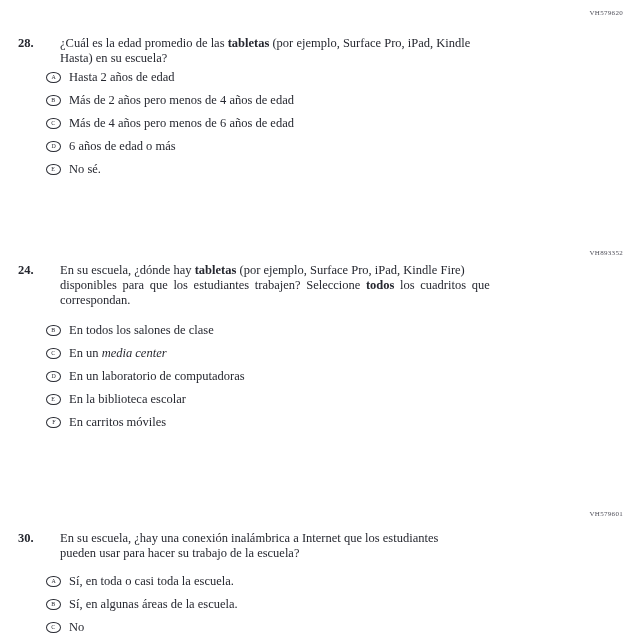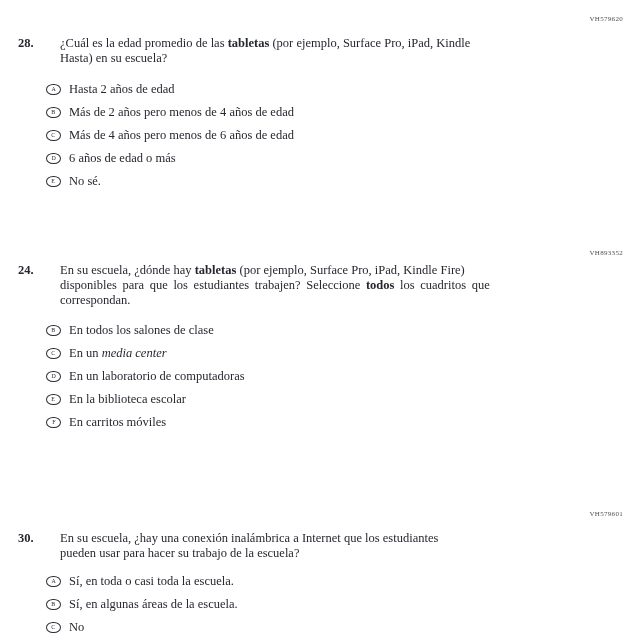--- a/index.html
+++ b/index.html
@@ -57,33 +57,33 @@
     line-height: 7px;
     transform: scale(0.85);
     color: #2b2d35;
   }
   .olabel { font-size: 12.5px; white-space: nowrap; }
   .olabel i { font-style: italic; }
 </style>
 </head>
 <body>
 
-<div class="item-code" style="top:15px">VH579620</div>
+<div class="item-code" style="top:9px">VH579620</div>
 <div class="item-code" style="top:249px">VH893352</div>
 <div class="item-code" style="top:510px">VH579601</div>
 
 <div class="question" style="top:36px">
   <div class="qrow">
     <div class="qnum">28.</div>
     <div class="qtext">
       <div class="qline"><span>¿Cuál es la edad promedio de las </span><b>tabletas</b><span> (por ejemplo, Surface Pro, iPad, Kindle</span></div>
       <div class="qline">Hasta) en su escuela?</div>
     </div>
   </div>
-  <div class="options" style="margin-top:12px">
+  <div class="options" style="margin-top:0">
     <div class="option">
       <span class="bubble">
           <span class="bletter">A</span>
         </span>
       <span class="olabel">Hasta 2 años de edad</span>
     </div>
     <div class="option">
       <span class="bubble">
           <span class="bletter">B</span>
         </span>

